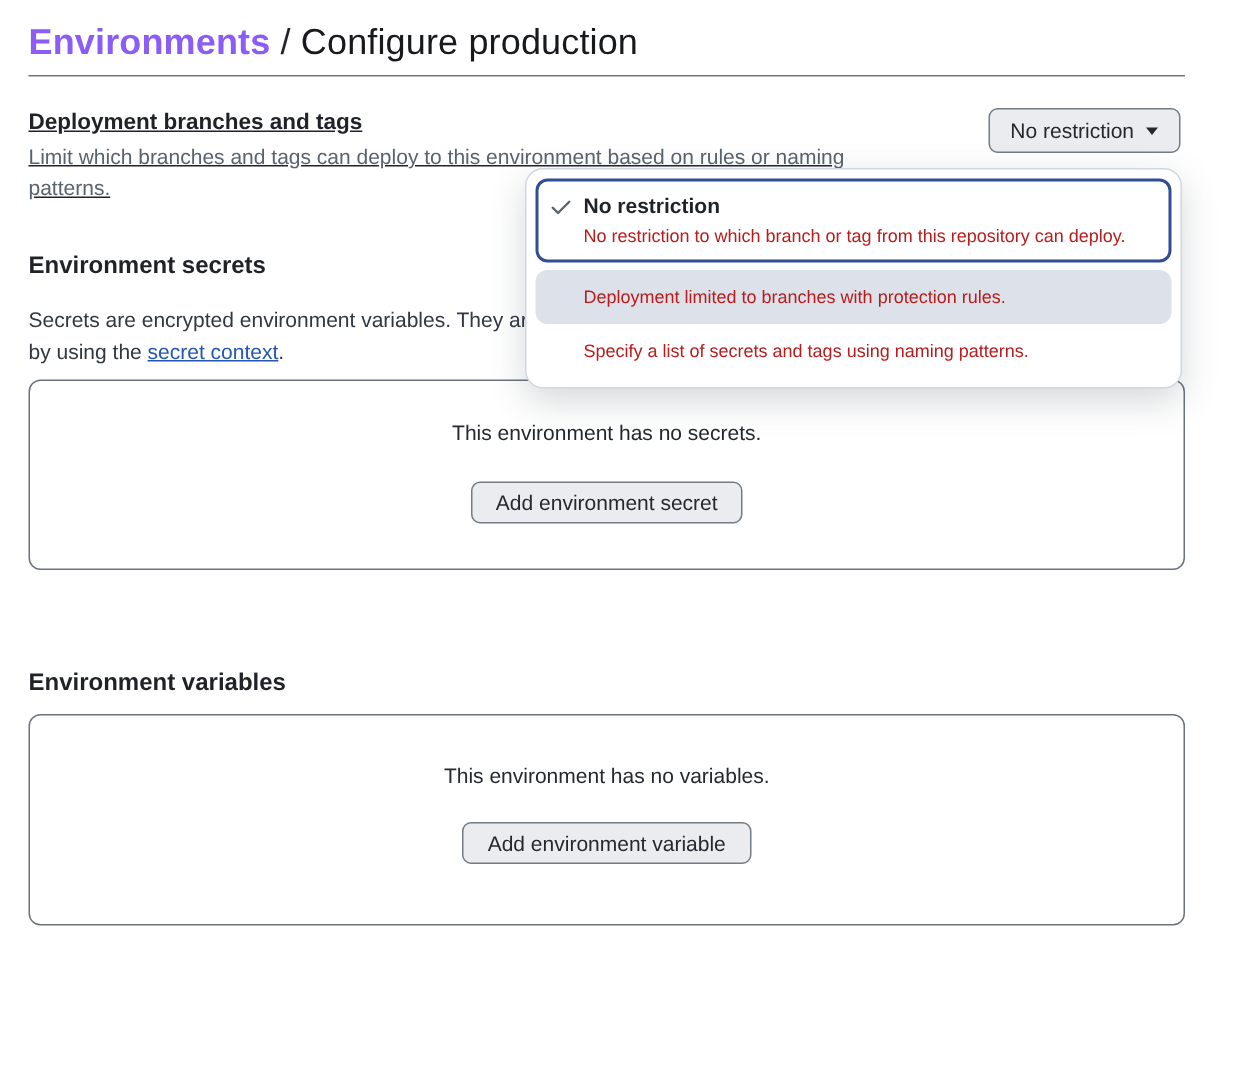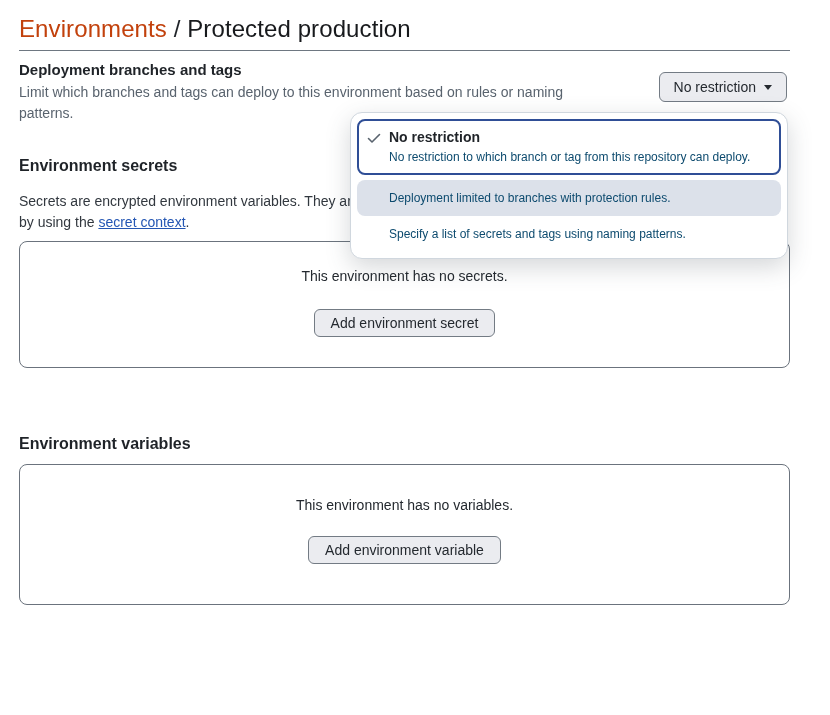--- a/index.html
+++ b/index.html
@@ -15,33 +15,34 @@
   .container { padding: 14px 40px 0 19px; }
 
   
   .page-title {
     font-size: 24px;
     font-weight: 400;
     line-height: 30px;
     letter-spacing: 0.1px;
   }
   .page-title .crumb-link {
-    color: #c2410c;
+    color: #8b5cf6;
     text-decoration: none;
     cursor: pointer;
+    font-weight: bold;
   }
   .page-title .crumb-current { color: #17191c; font-weight: 500; }
   .header-rule {
     border: 0;
     border-top: 1px solid #6e7781;
     margin-top: 6px;
   }
 
   
-  .deploy-row { position: relative; margin-top: 8px; }
+  .deploy-row { position: relative; margin-top: 20px; text-decoration: underline; }
   .deploy-heading { font-size: 15px; font-weight: 700; line-height: 21px; }
   .deploy-desc {
     margin-top: 2px;
     font-size: 14px;
     line-height: 21px;
     color: #59636e;
     max-width: 598px;
   }
 
   
@@ -114,21 +115,21 @@
     padding: 6px;
     z-index: 20;
   }
   .menu-item {
     position: relative;
     border-radius: 8px;
     padding: 8px 8px 10px 32px;
     cursor: pointer;
   }
   .menu-item-title { font-size: 14px; font-weight: 700; line-height: 20px; color: #1f2328; }
-  .menu-item-desc { font-size: 12px; line-height: 16px; margin-top: 2px; color: #0c4a6e; }
+  .menu-item-desc { font-size: 12px; line-height: 16px; margin-top: 2px; color: #b91c1c; }
   .menu-item.is-selected {
     border: 2px solid #2f4e96;
     padding: 6px 6px 8px 30px;
   }
   .menu-item.is-hovered {
     background: #dce1ea;
     margin-top: 5px;
   }
   .check-icon {
     position: absolute;
@@ -136,21 +137,21 @@
     width: 16px; height: 16px;
     color: #59636e;
   }
 </style>
 </head>
 <body>
 
 <div class="container">
 
   <h1 class="page-title">
-    <a class="crumb-link">Environments</a><span class="crumb-sep"> / </span><span class="crumb-current">Protected production</span>
+    <a class="crumb-link">Environments</a><span class="crumb-sep"> / </span><span class="crumb-current">Configure production</span>
   </h1>
   <hr class="header-rule">
 
   <div class="deploy-row">
     <div class="deploy-heading">Deployment branches and tags</div>
     <p class="deploy-desc">Limit which branches and tags can deploy to this environment based on rules or naming patterns.</p>
   </div>
 
   <h2 class="section-heading secrets-heading">Environment secrets</h2>
   <p class="section-desc"><span>Secrets are encrypted environment variables. They are accessible only by GitHub Actions in the context of this environment by using the </span><a class="inline-link">secret context</a><span>.</span></p>

